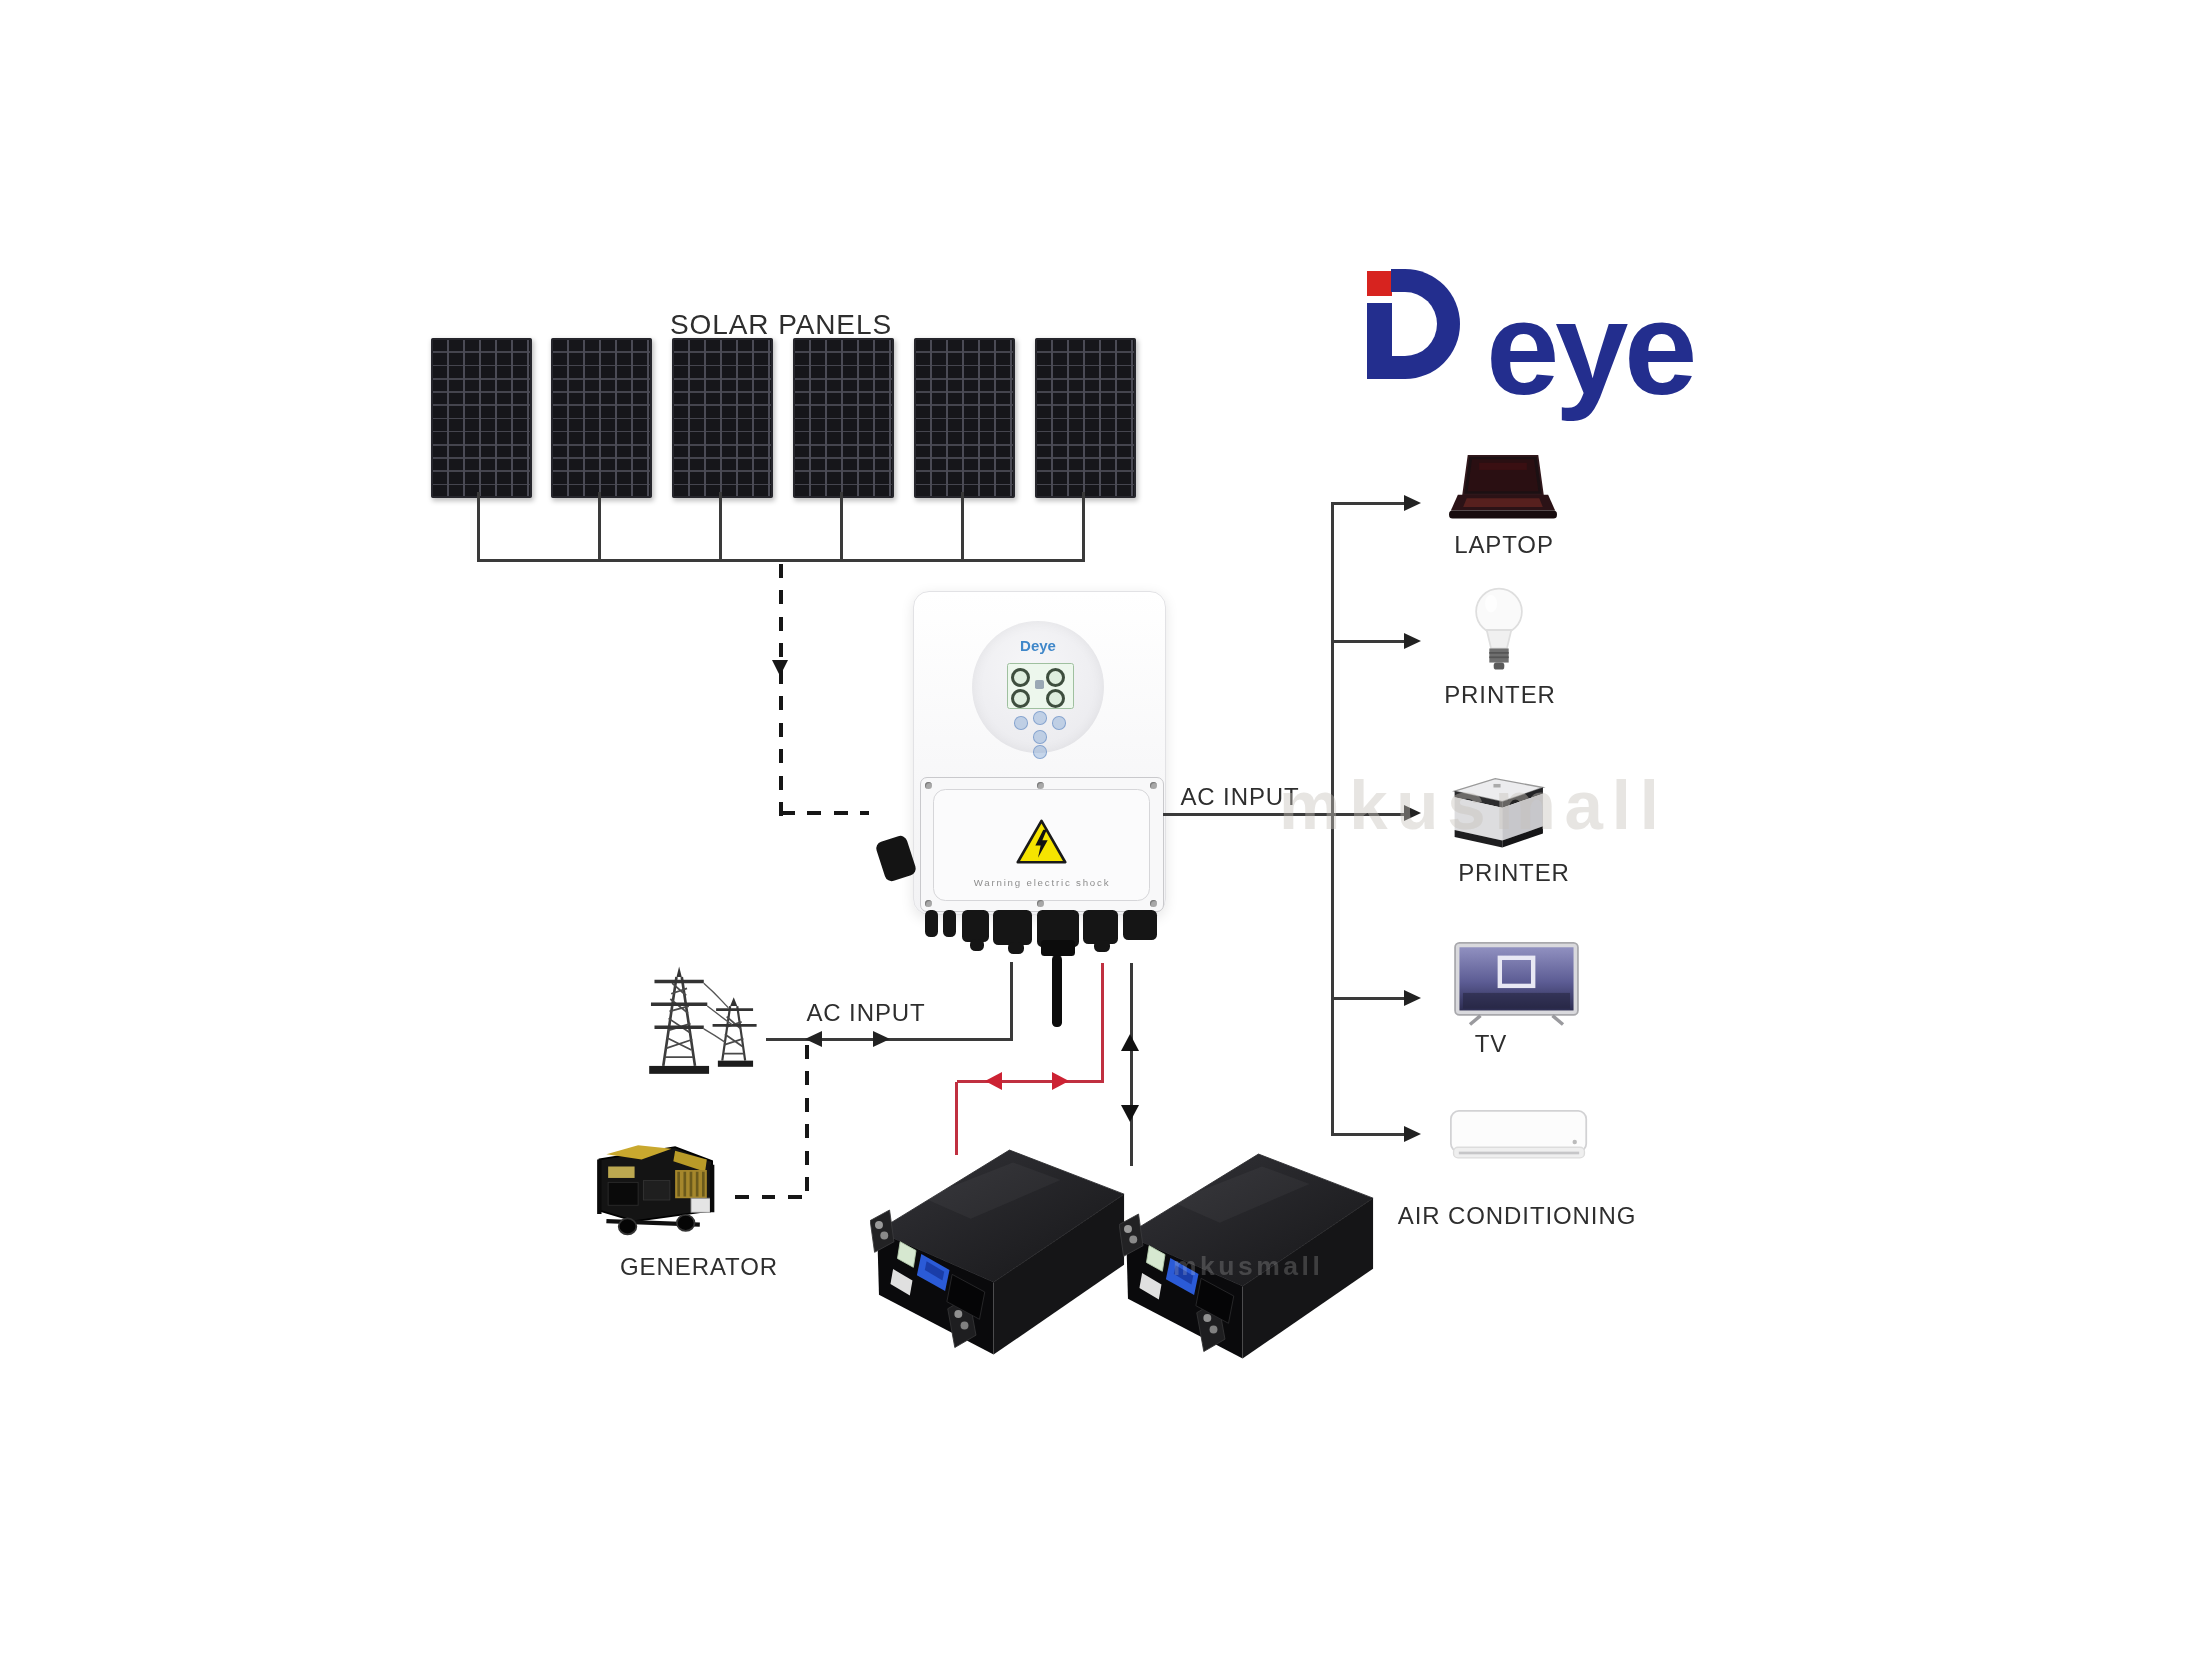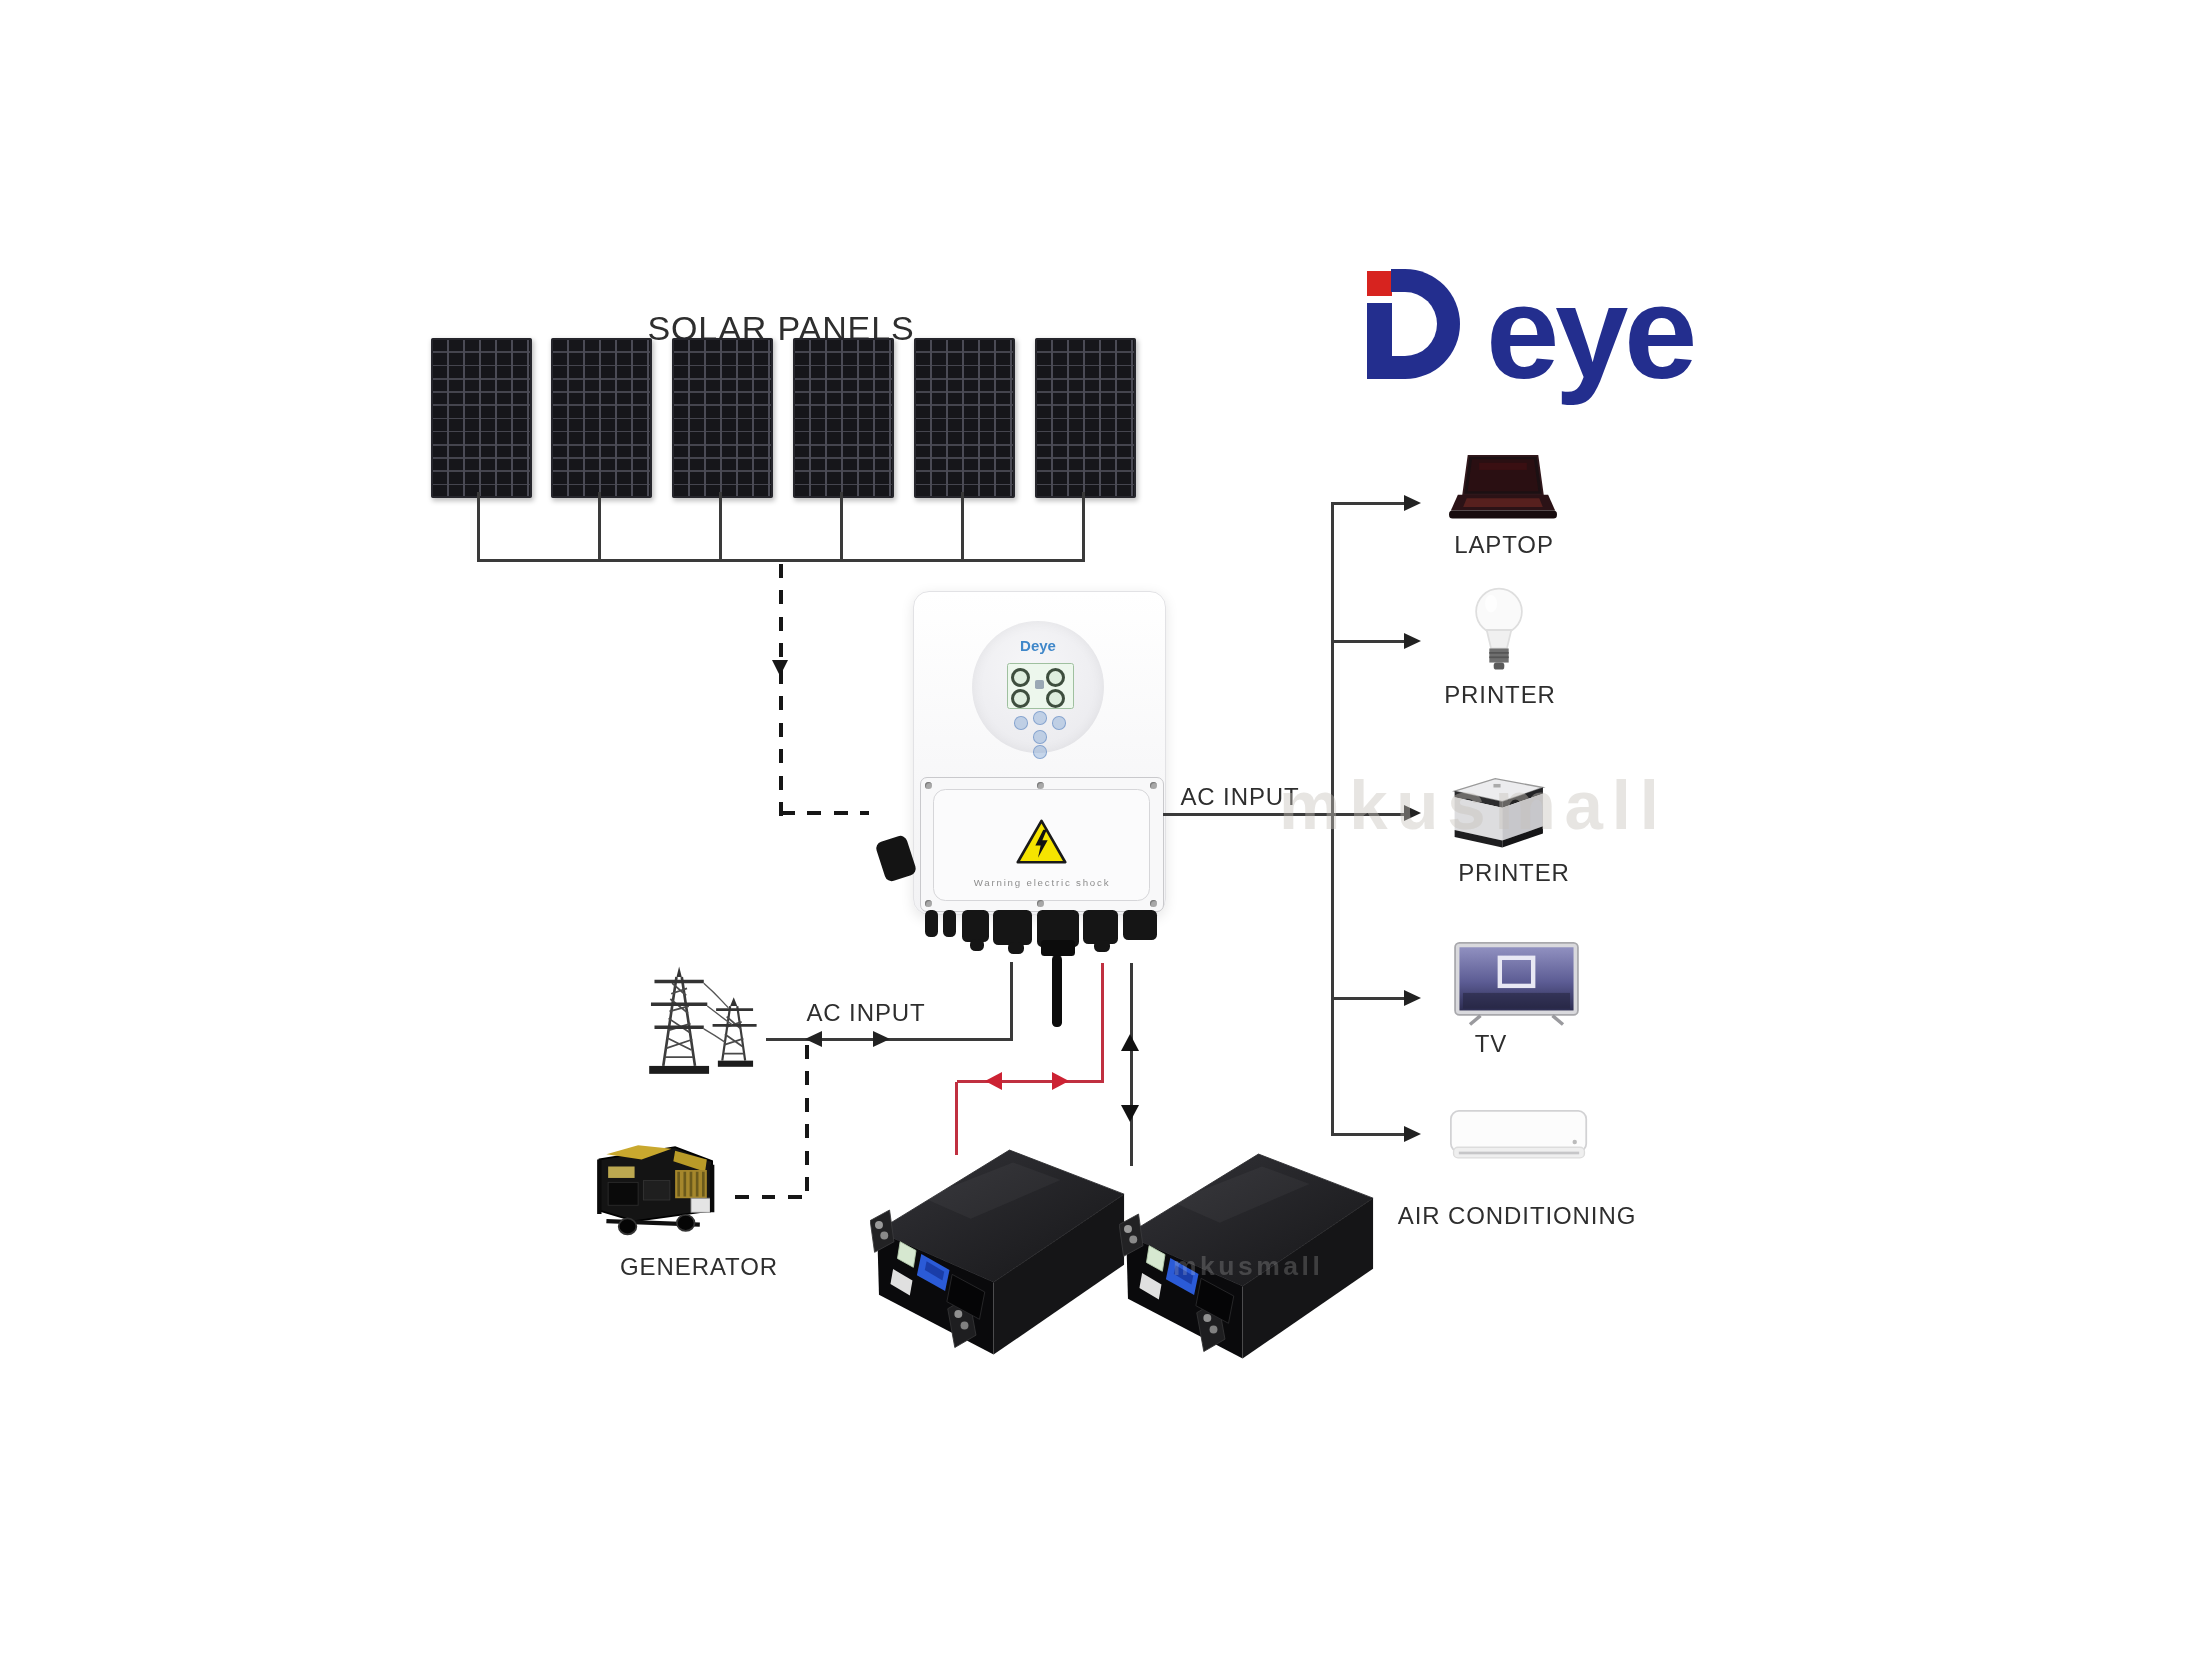--- a/index.html
+++ b/index.html
@@ -31,21 +31,21 @@
   .btn{position:absolute;width:11.5px;height:11.5px;border-radius:50%;background:rgba(120,160,210,0.40);
        border:1.8px solid rgba(90,130,190,0.55);}
   .scr-ic{position:absolute;width:13.2px;height:13.2px;border-radius:50%;border:3.5px solid #3e4e3e;background:#dfeedf;}
   .gland{position:absolute;background:#151515;border-radius:5.3px;}
 </style>
 </head>
 <body>
 
 <div id="canvas">
 
-  <div class="lbl" style="left:781px;top:309px;font-size:34px;">SOLAR PANELS</div>
+  <div class="lbl" style="left:781px;top:309px;font-size:28px;">SOLAR PANELS</div>
   <div class="panel" style="left:431px;"></div>
   <div class="panel" style="left:551px;"></div>
   <div class="panel" style="left:672px;"></div>
   <div class="panel" style="left:793px;"></div>
   <div class="panel" style="left:914px;"></div>
   <div class="panel" style="left:1035px;"></div>
   <div class="stub" style="left:477px;"></div>
   <div class="stub" style="left:598px;"></div>
   <div class="stub" style="left:719px;"></div>
   <div class="stub" style="left:840px;"></div>
@@ -53,21 +53,21 @@
   <div class="stub" style="left:1082px;"></div>
   <div class="hl" style="left:477px;top:559px;width:607px;"></div>
   <div class="vdash" style="left:779px;top:564px;height:252px;"></div>
   <div class="arr d" style="left:772px;top:660px;"></div>
   <div class="hdash" style="left:781px;top:811px;width:88px;"></div>
 
   <div>
     <div style="position:absolute;left:1367px;top:271px;width:25px;height:25px;background:#d7231f;"></div>
     <div style="position:absolute;left:1367px;top:303px;width:25px;height:76px;background:#232e8e;"></div>
     <div style="position:absolute;left:1391px;top:269px;width:46px;height:64px;border:23px solid #232e8e;border-left:none;border-radius:0 62px 62px 0;"></div>
-    <div style="position:absolute;left:1486px;top:267px;font-size:132px;line-height:1;font-weight:700;color:#232e8e;letter-spacing:-4.4px;">eye</div>
+    <div style="position:absolute;left:1486px;top:283px;font-size:132px;line-height:1;font-weight:700;color:#232e8e;letter-spacing:-4.4px;">eye</div>
   </div>
 
   <div style="position:absolute;left:913px;top:591px;width:251px;height:322px;background:linear-gradient(#ffffff,#f2f2f4);border:0.9px solid #e2e2e5;border-radius:16px;box-shadow:0 3.5px 12.4px rgba(0,0,0,0.10);"></div>
   <div style="position:absolute;left:972px;top:621px;width:132px;height:132px;border-radius:50%;background:radial-gradient(circle at 45% 35%,#f6f6f8,#e8e8ec);box-shadow:inset 0 0 12.4px rgba(0,0,0,0.06);"></div>
   <div class="lbl" style="left:1038px;top:637px;font-size:15px;font-weight:700;color:#3f87c9;letter-spacing:0;">Deye</div>
   <div style="position:absolute;left:1007px;top:663px;width:65px;height:44px;background:#edf7ed;border:1.8px solid #9fc09f;border-radius:2.6px;"></div>
   <div class="scr-ic" style="left:1011px;top:668px;"></div>
   <div class="scr-ic" style="left:1046px;top:668px;"></div>
   <div class="scr-ic" style="left:1011px;top:689px;"></div>
   <div class="scr-ic" style="left:1046px;top:689px;"></div>

